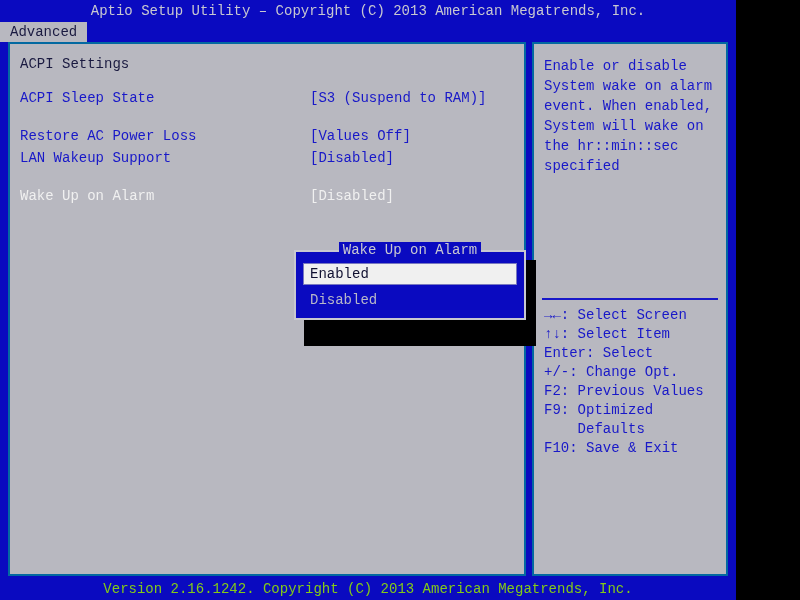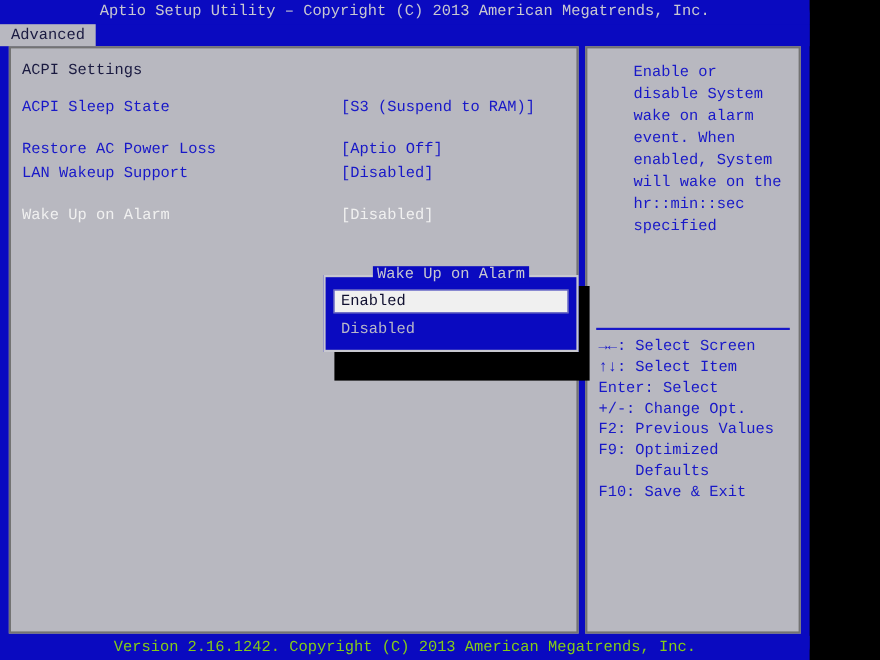--- a/index.html
+++ b/index.html
@@ -34,21 +34,21 @@
     padding: 2px 10px;
     font-size: 14px;
   }
   .panels {
     position: absolute;
     top: 42px; left: 8px; right: 8px; bottom: 24px;
     display: flex;
     gap: 6px;
   }
   .panel {
-    border: 2px solid #737373;
+    border: 2px solid #0369a1;
     background: #b8b8c0;
     padding: 12px 10px;
     color: #1a1a40;
   }
   .panel-left { flex: 0 0 518px; position: relative; }
   .panel-right { flex: 1; display: flex; flex-direction: column; }
   .section-title { color: #1a1a40; margin-bottom: 16px; }
   .row {
     display: flex;
     margin-bottom: 2px;
@@ -57,21 +57,20 @@
   .row .label { flex: 0 0 290px; }
   .row .value { flex: 1; }
   .blue { color: #1818c8; }
   .white { color: #f0f0f0; }
   .gap { height: 16px; }
   .help-text {
     color: #1818c8;
     line-height: 20px;
     flex: 0 0 auto;
     min-height: 240px;
-    margin-left: 32px;
   }
   .divider {
     border-top: 2px solid #1818c8;
     margin: 2px -2px 6px -2px;
   }
   .key-help { color: #1818c8; line-height: 19px; }
   .key-line { display: flex; }
   .key-sym { white-space: pre; }
   .footer {
     position: absolute;
@@ -138,21 +137,21 @@
     <div class="panel panel-left">
       <div class="section-title">ACPI Settings</div>
       <div id="setting-list">
           <div class="row blue">
             <span class="label">ACPI Sleep State</span>
             <span class="value">[S3 (Suspend to RAM)]</span>
           </div>
           <div class="gap"></div>
           <div class="row blue">
             <span class="label">Restore AC Power Loss</span>
-            <span class="value">[Aptio Off]</span>
+            <span class="value">[Values Off]</span>
           </div>
           <div class="row blue">
             <span class="label">LAN Wakeup Support</span>
             <span class="value">[Disabled]</span>
           </div>
           <div class="gap"></div>
           <div class="row white">
             <span class="label">Wake Up on Alarm</span>
             <span class="value">[Disabled]</span>
           </div>

